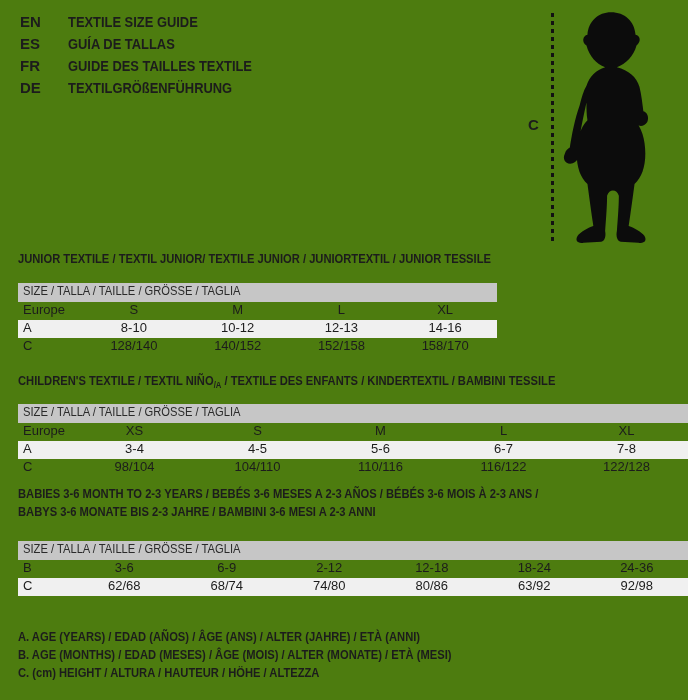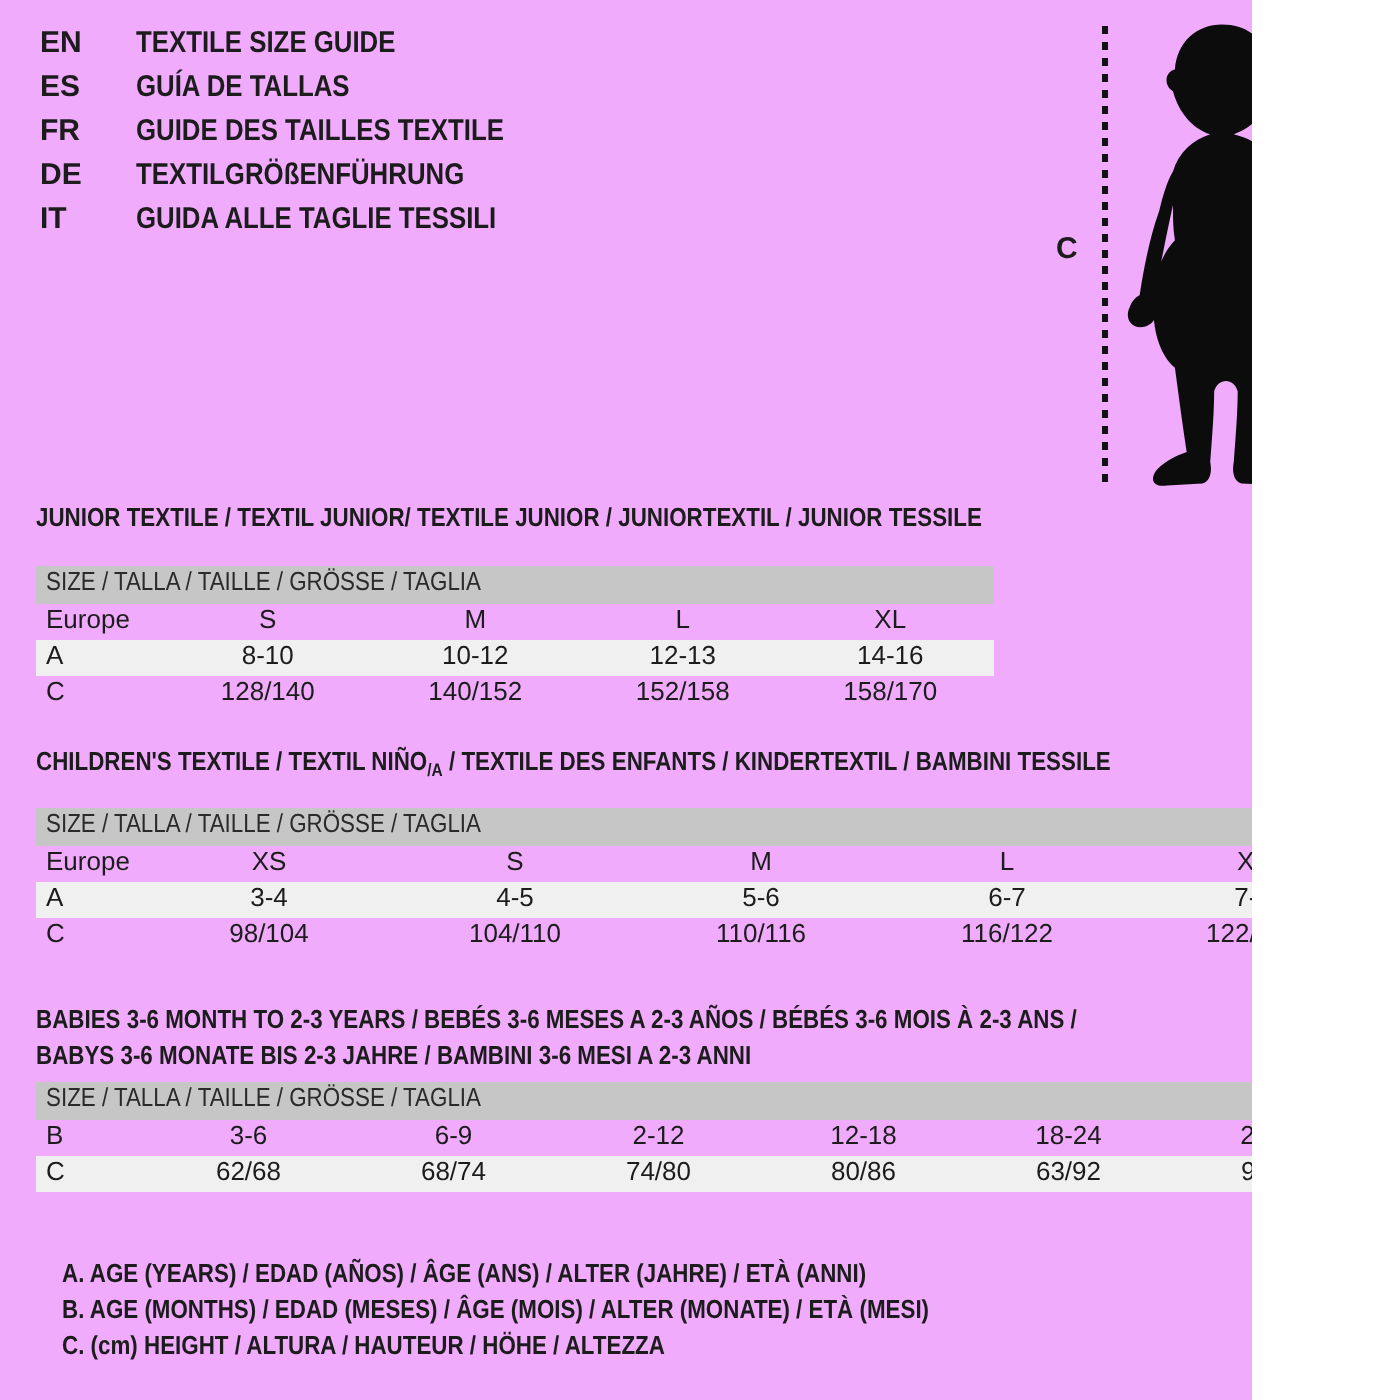--- a/index.html
+++ b/index.html
@@ -1,17 +1,17 @@
 <!DOCTYPE html>
 <html><head>
 <meta charset="utf-8">
 <style>
   html,body { margin:0; padding:0; background:#ffffff; }
   #page {
-    position:relative; width:626px; height:700px; background:#f0abfc;
+    position:relative; width:688px; height:700px; background:#4d7c0f;
     font-family:"Liberation Sans","DejaVu Sans",sans-serif;
     color:#1c1c1c; overflow:hidden;
   }
   .cond { display:inline-block; transform:scaleX(0.86); transform-origin:0 50%; white-space:nowrap; }
 
   
   .lang { position:absolute; left:20px; top:10px; }
   .lang-row { display:flex; height:22px; align-items:center; font-weight:bold; font-size:15px; }
   .lang-code { width:48px; flex:0 0 48px; }
 
@@ -30,21 +30,21 @@
   .t-header { height:19px; background:#c6c6c6; display:flex; align-items:flex-start; padding-left:5px; box-sizing:border-box; color:#2a2a2a; }
   .t-row { height:18px; display:flex; align-items:flex-start; }
   .t-row.alt { background:#f0f0f0; }
   .t-label { padding-left:5px; box-sizing:border-box; }
   .t1 .t-label { width:64px; flex:0 0 64px; }
   .t23 .t-label { width:55px; flex:0 0 55px; }
   .t-cell { flex:1; text-align:center; }
 
   
   .footnotes { position:absolute; left:18px; top:628px; font-weight:bold; font-size:13px; }
-  .fn-line { height:18px; line-height:18px;margin-left:13px; }
+  .fn-line { height:18px; line-height:18px; }
 </style>
 </head>
 <body>
 
 <div id="page">
 
   <div class="lang">
     <div class="lang-row">
       <span class="lang-code">EN</span>
       <span class="cond">TEXTILE SIZE GUIDE</span>
@@ -53,24 +53,20 @@
       <span class="lang-code">ES</span>
       <span class="cond">GUÍA DE TALLAS</span>
     </div>
     <div class="lang-row">
       <span class="lang-code">FR</span>
       <span class="cond">GUIDE DES TAILLES TEXTILE</span>
     </div>
     <div class="lang-row">
       <span class="lang-code">DE</span>
       <span class="cond">TEXTILGRÖßENFÜHRUNG</span>
-    </div>
-    <div class="lang-row">
-      <span class="lang-code">IT</span>
-      <span class="cond">GUIDA ALLE TAGLIE TESSILI</span>
     </div>
   </div>
 
   <div class="measure-line"></div>
   <div class="measure-label">C</div>
 
   <svg class="figure-svg" width="102" height="238" viewBox="0 0 104 240" aria-hidden="true">
     <path fill="#0c0c0c" d="M52,3
       C66,3 76,12 77,26 C82,27 83,33 78,37 C75,48 67,56 58,59
       C70,62 78,69 81,79 C83,87 84,96 85,104
@@ -149,21 +145,21 @@
     <div class="t-row">
       <span class="t-label">C</span>
       <span class="t-cell">98/104</span>
       <span class="t-cell">104/110</span>
       <span class="t-cell">110/116</span>
       <span class="t-cell">116/122</span>
       <span class="t-cell">122/128</span>
     </div>
   </div>
 
-  <div class="sec-title" style="top:501px">
+  <div class="sec-title" style="top:485px">
     <div><span class="cond">BABIES 3-6 MONTH TO 2-3 YEARS / BEBÉS 3-6 MESES A 2-3 AÑOS / BÉBÉS 3-6 MOIS À 2-3 ANS /</span></div>
     <div><span class="cond">BABYS 3-6 MONATE BIS 2-3 JAHRE / BAMBINI 3-6 MESI A 2-3 ANNI</span></div>
   </div>
   <div class="tbl t23" style="top:541px;width:670px">
     <div class="t-header">
       <span class="cond">SIZE / TALLA / TAILLE / GRÖSSE / TAGLIA</span>
     </div>
     <div class="t-row">
       <span class="t-label">B</span>
       <span class="t-cell">3-6</span>

